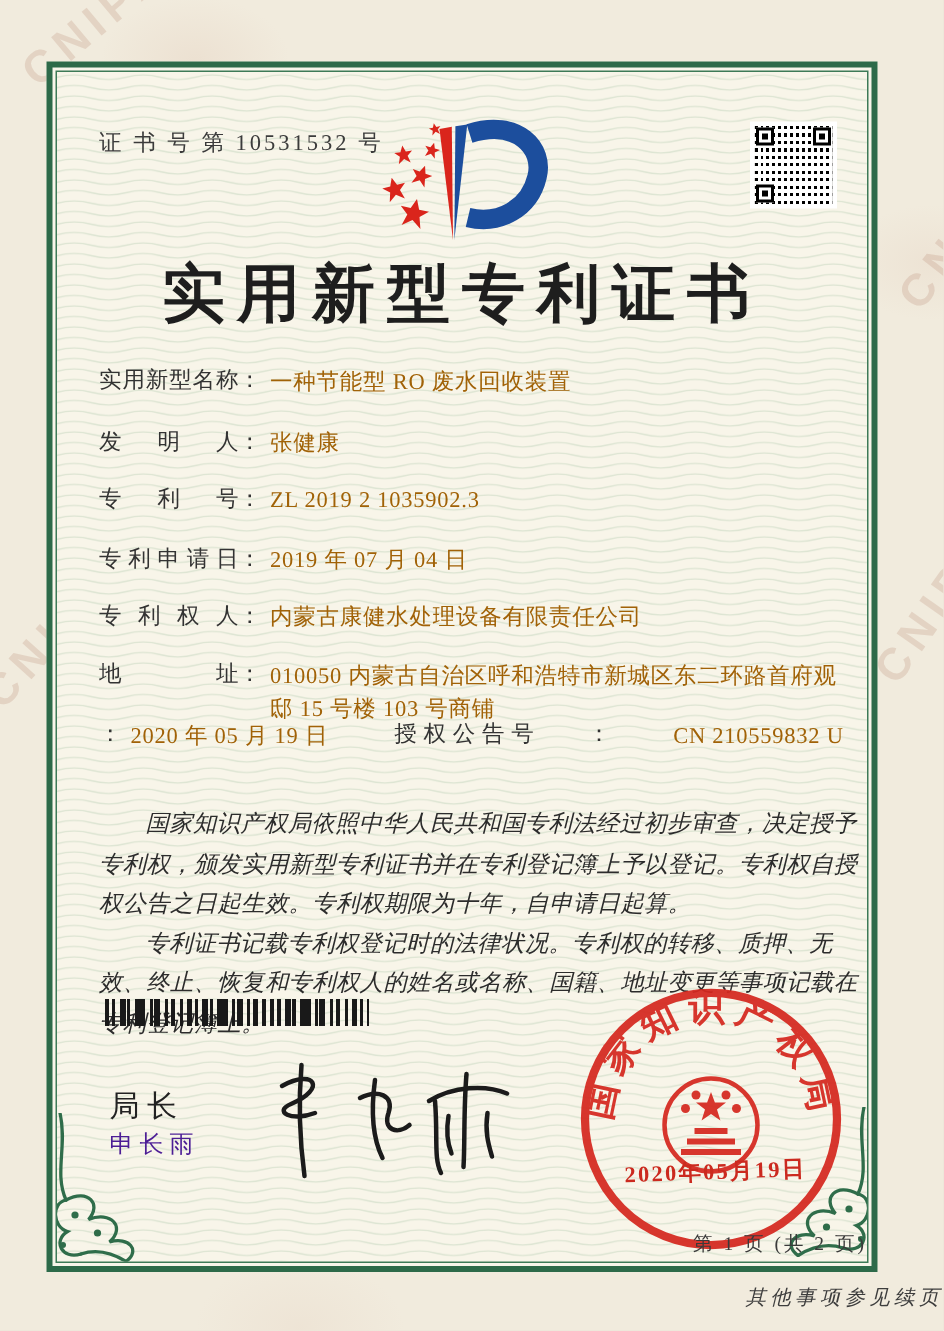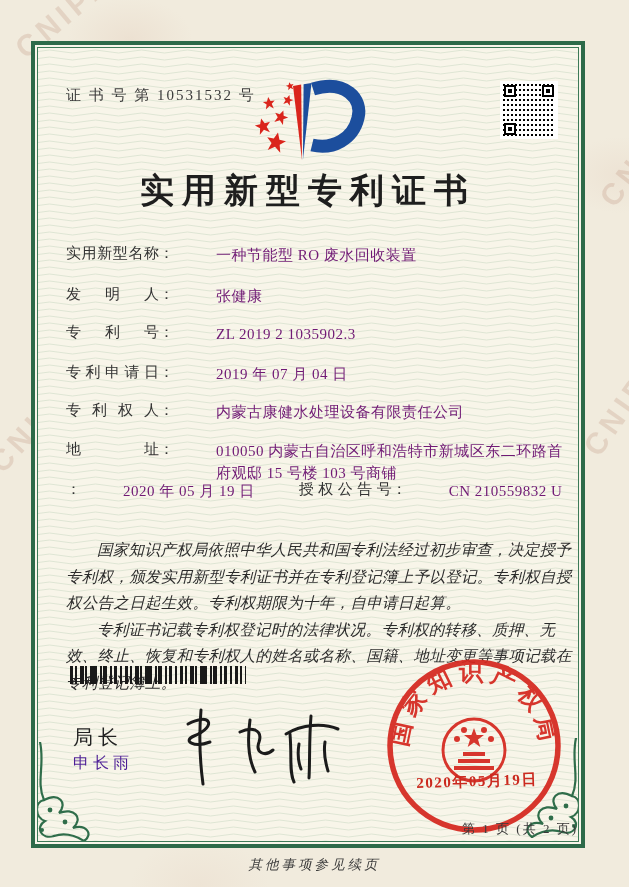--- a/index.html
+++ b/index.html
@@ -34,48 +34,48 @@
   .logo{position:absolute;left:198px;top:24px;width:140px;height:102px;}
   .qr{position:absolute;left:465px;top:36px;width:52px;height:52px;background:
       repeating-linear-gradient(90deg,#000 0 2px,#fff 2px 4px),
       repeating-linear-gradient(0deg,#000 0 2px,#fff 2px 5px);
       background-blend-mode:lighten;outline:3px solid #fff;}
   .qf{position:absolute;width:12px;height:12px;border:2.5px solid #000;background:#fff;box-sizing:border-box;}
   .qf>div{position:absolute;left:2px;top:2px;right:2px;bottom:2px;background:#000;}
   .qf.tl{left:1px;top:1px}.qf.tr{right:1px;top:1px}.qf.bl{left:1px;bottom:1px}
   .title{
     position:absolute;left:0;top:120px;width:100%;text-align:center;
-    font-size:34px;font-weight:bold;letter-spacing:8px;color:#1e1e1e;
+    font-size:42px;font-weight:bold;letter-spacing:8px;color:#1e1e1e;
   }
   .row{position:absolute;left:28px;width:505px;font-size:15px;color:#333;display:flex;align-items:flex-start;}
   .flabel{display:inline-block;width:93px;text-align:justify;text-align-last:justify;flex:none;}
   .colon{flex:none;margin-right:6px;}
-  .fvalue{max-width:380px;line-height:22px;letter-spacing:.5px;color:#701a75;margin-left:36px;}
+  .fvalue{max-width:380px;line-height:22px;letter-spacing:.5px;color:#a16207;}
   .row.grant .pair{display:flex;}
-  .row.grant .pair.second{margin-left:44px;}
+  .row.grant .pair.second{margin-left:44px;gap:36px;}
   .paras{position:absolute;left:28px;top:455px;width:513px;font-size:15.5px;line-height:26.5px;
     font-style:italic;color:#2c2c2c;letter-spacing:.3px;margin-top:34px;}
   .paras p{margin:0;text-indent:2em;}
   .barcode{position:absolute;left:32px;top:618px;width:176px;height:18px;background-image:
       repeating-linear-gradient(90deg,#191919 0 2px,transparent 2px 5px),
       repeating-linear-gradient(90deg,#191919 0 3px,transparent 3px 11px);}
   .signer-pos{position:absolute;left:35px;top:676px;font-size:20px;letter-spacing:5px;color:#222;}
   .signer-name{position:absolute;left:35px;top:705px;font-size:16px;letter-spacing:4px;color:#4c1d95;}
   .signature{position:absolute;left:130px;top:652px;width:185px;height:95px;}
   .seal{position:absolute;left:346px;top:608px;width:180px;height:180px;}
   .seal-date{
     position:absolute;left:334px;top:724px;width:210px;text-align:center;
     font-size:15px;font-weight:bold;color:#cb2a1f;letter-spacing:1.5px;
     transform:rotate(-2deg);
   }
   .flourish{position:absolute;width:88px;height:100px;}
   .flourish.left{left:-6px;top:694px;}
   .flourish.right{right:-6px;top:690px;transform:scaleX(-1);}
   .page-info{position:absolute;left:0;top:772px;width:100%;text-align:right;font-size:13px;letter-spacing:2px;color:#3a3a3a;}
-  .continuation{position:absolute;left:0;top:856px;width:100%;text-align:center;
+  .continuation{position:absolute;left:0;top:856px;width:100%;text-align:right;
     font-size:13.5px;font-style:italic;letter-spacing:3px;color:#3d3d3d;}
 </style>
 </head>
 <body>
 
 <div class="page">
 
   <div class="watermark" style="left:6px;top:-2px;transform:rotate(-40deg);">CNIPA</div>
   <div class="watermark" style="left:196px;top:86px;transform:rotate(-38deg);opacity:.55;">CNIPA</div>
   <div class="watermark" style="left:566px;top:388px;transform:rotate(-55deg);">CNIPA</div>

